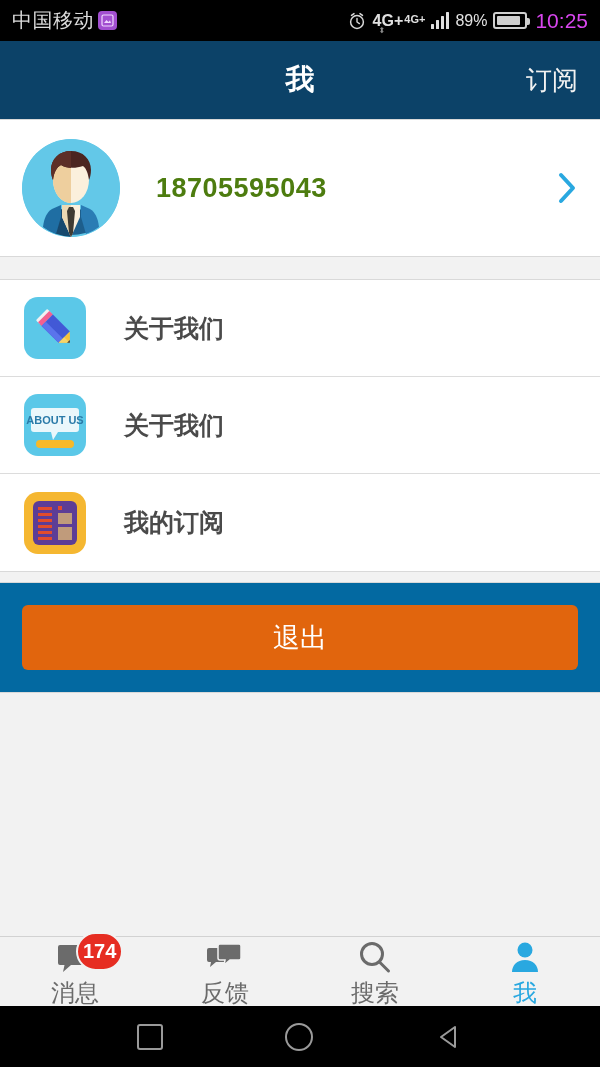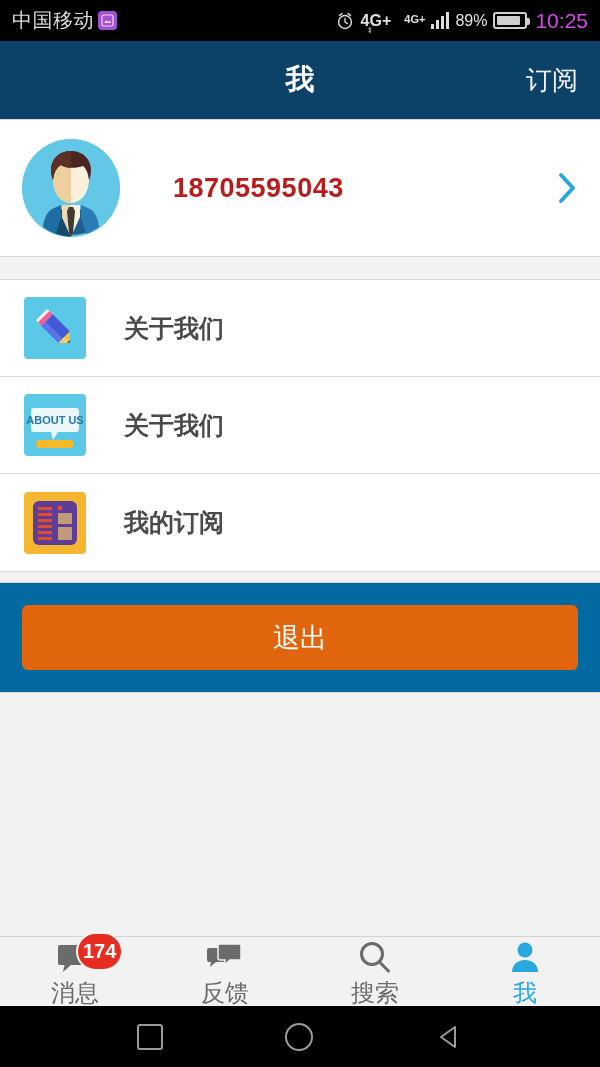--- a/index.html
+++ b/index.html
@@ -21,21 +21,21 @@
   }
   .sb-left{ display:flex; align-items:center; gap:4px; flex:1; }
   .carrier{ font-size:20px; color:#dcdcdc; letter-spacing:.5px; }
   .sb-appicon{
     width:19px;height:19px;border-radius:4px;background:#a24fd0;
     display:flex;align-items:center;justify-content:center;
   }
   .sb-appicon svg{display:block;}
   .sb-right{ display:flex; align-items:center; gap:6px; }
   .alarm-icon svg{display:block;}
-  .net-4g{ display:flex; align-items:flex-start; gap:13px; position:relative; }
+  .net-4g{ display:flex; align-items:flex-start; gap:1px; position:relative; }
   .g1{ font-size:16px; font-weight:bold; color:#e0e0e0; line-height:14px;}
   .g2{ font-size:11px; font-weight:bold; color:#e0e0e0; line-height:11px;}
   .datarrow{position:absolute;left:6px;top:13px;font-size:8px;color:#8a8a8a;line-height:8px;}
   .signal{display:flex;align-items:flex-end;gap:2px;height:17px;}
   .signal i{display:block;width:3px;background:#e0e0e0;border-radius:.5px;}
   .signal i:nth-child(1){height:5px;}
   .signal i:nth-child(2){height:9px;}
   .signal i:nth-child(3){height:13px;}
   .signal i:nth-child(4){height:17px;}
   .batt-pct{ font-size:16px;color:#e2e2e2; }
@@ -69,35 +69,35 @@
   
   .profile{
     height:136px;display:flex;align-items:center;padding:0 22px;
   }
   .avatar{
     width:98px;height:98px;border-radius:50%;
     overflow:hidden;flex:none;background:#63c8e8;
   }
   .avatar svg{display:block;}
   .profile-phone{
-    margin-left:53px;font-size:27px;font-weight:bold;color:#b91c1c;
+    margin-left:36px;font-size:27px;font-weight:bold;color:#4d7c0f;
     letter-spacing:.5px;
   }
   .chev{ margin-left:auto; }
   .chev svg{display:block;}
 
   .gap{ height:22px; }
 
   
   .menu-item{
     height:97px;display:flex;align-items:center;padding:0 24px;
     border-bottom:1px solid #dcdcdc;
   }
   .menu-item:last-child{border-bottom:none;}
-  .menu-icon{ width:62px;height:62px;border-radius:3px;flex:none;overflow:hidden;}
+  .menu-icon{ width:62px;height:62px;border-radius:14px;flex:none;overflow:hidden;}
   .menu-icon svg{display:block;}
   .menu-label{ margin-left:38px;font-size:25px;font-weight:bold;color:#4a4a4a;}
 
   .gap-s{ height:10px; }
 
   
   .logout-wrap{ background:#0369a1;padding:22px;border-top:1px solid #d9d9d9;border-bottom:1px solid #d9d9d9;}
   .logout-btn{
     width:100%;height:65px;background:#e1650d;border:none;border-radius:6px;
     color:#fff;font-size:27px;font-weight:normal;

